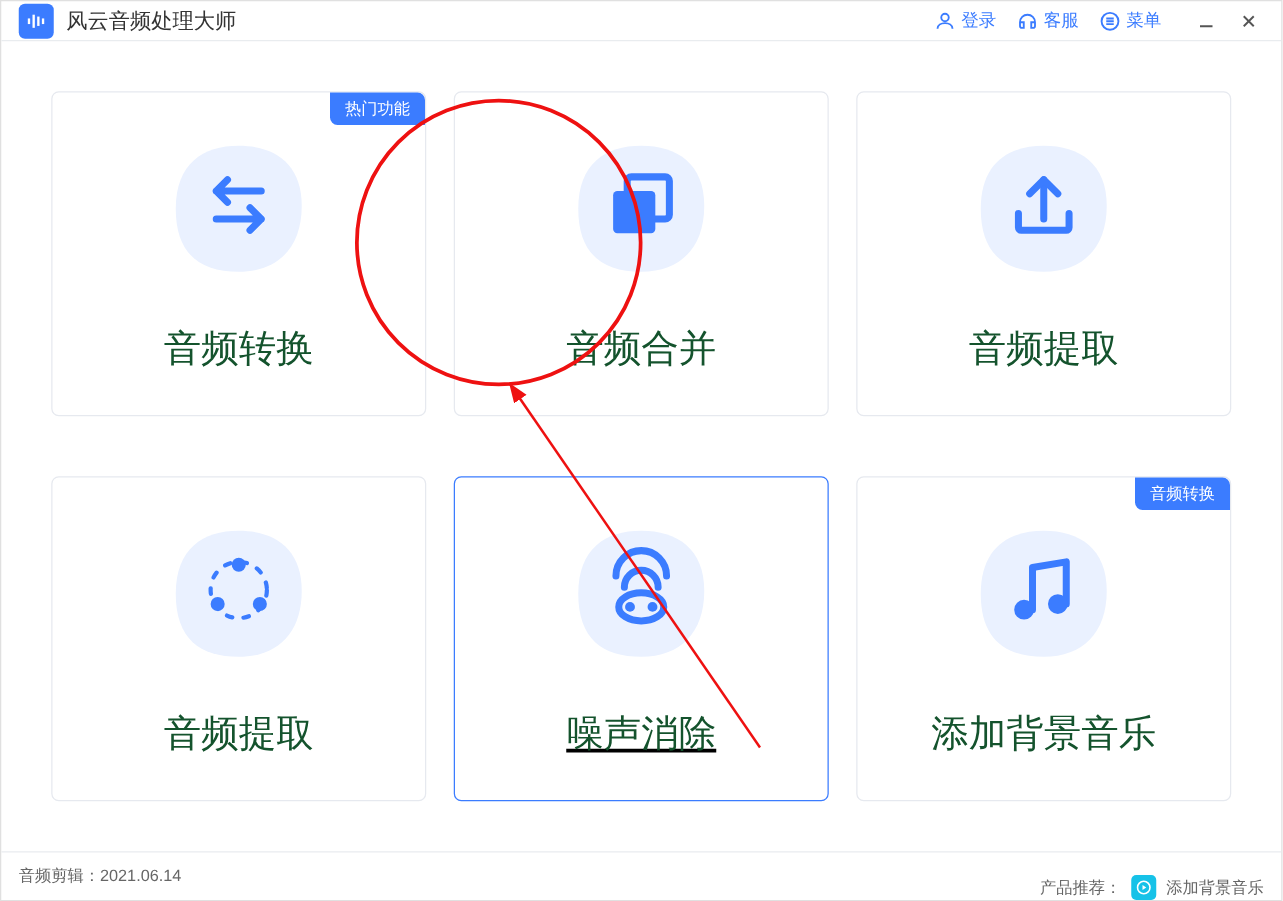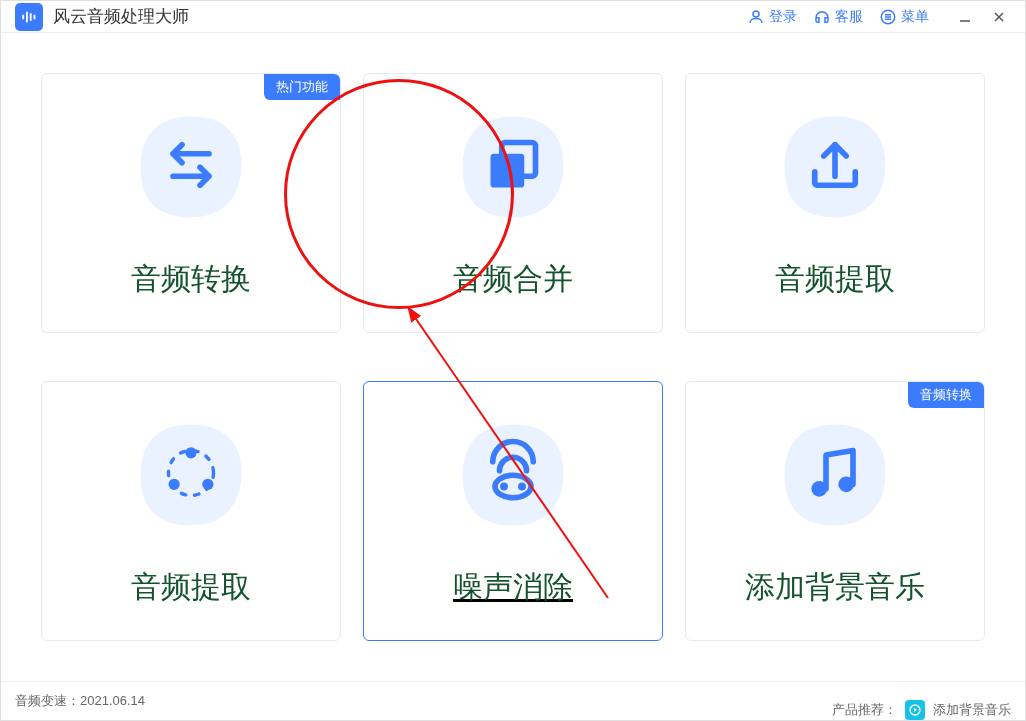--- a/index.html
+++ b/index.html
@@ -250,21 +250,21 @@
           </svg>
         </div>
       </div>
       <div class="card-label">添加背景音乐</div>
     </div>
   </div>
 </div>
 
 <div class="footer">
   <div>
-    <span>音频变速：</span><span>2021.06.14</span>
+    <span>音频剪辑：</span><span>2021.06.14</span>
   </div>
   <div class="footer-right">
     <span>产品推荐：</span>
     <div class="footer-icon">
       <svg width="12" height="12" viewBox="0 0 12 12">
           <circle cx="6" cy="6" r="5" fill="none" stroke="#fff" stroke-width="1.3"></circle>
           <path d="M5 4l3 2-3 2z" fill="#fff"></path>
         </svg>
     </div>
     <span style="cursor:pointer;">添加背景音乐</span>

